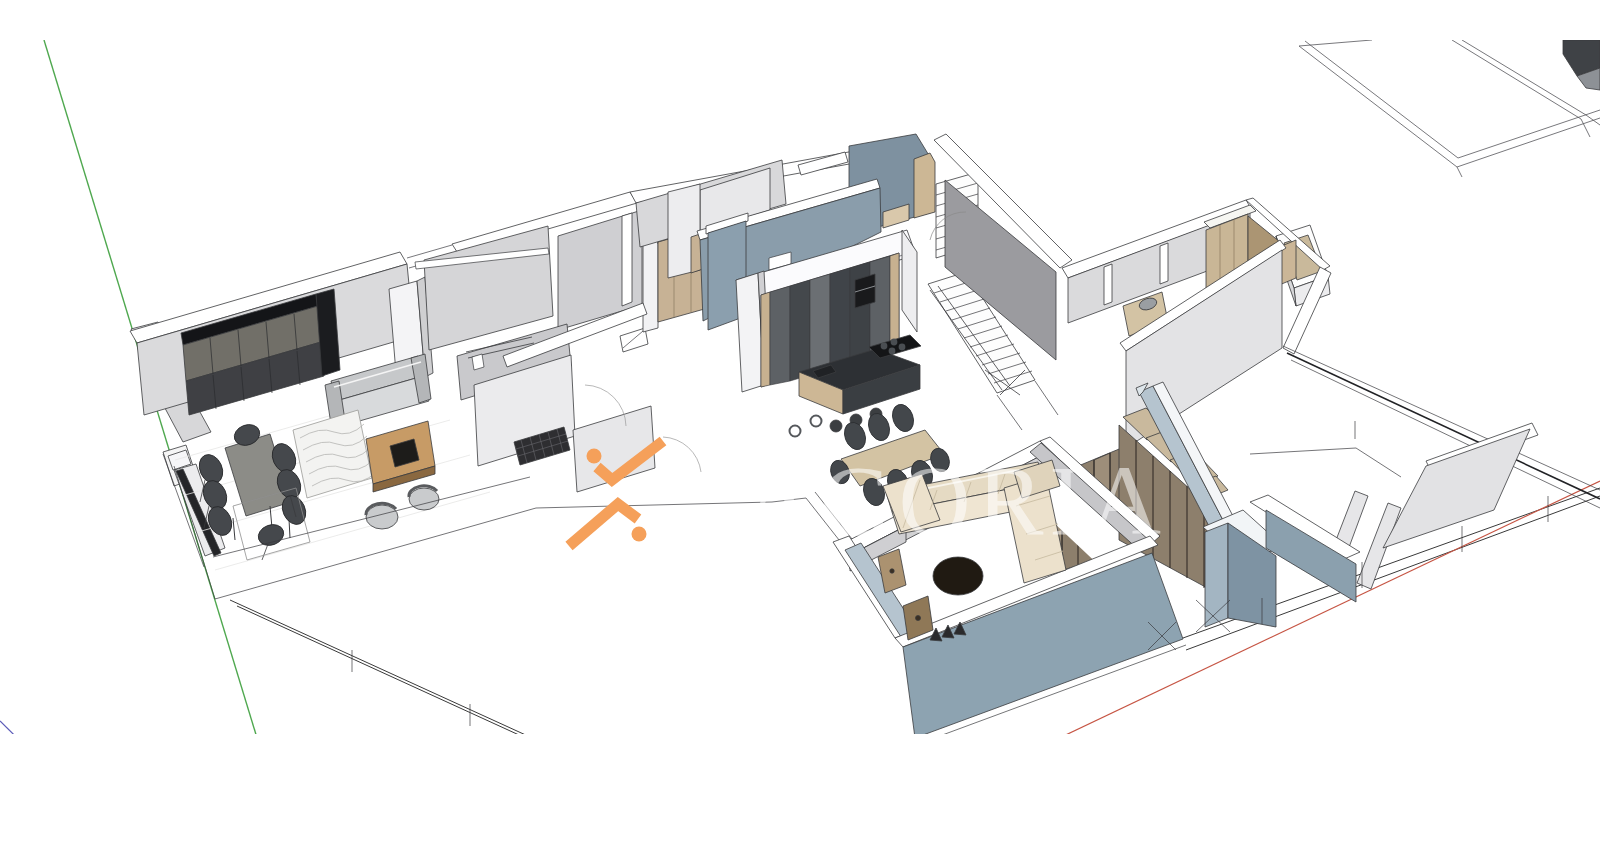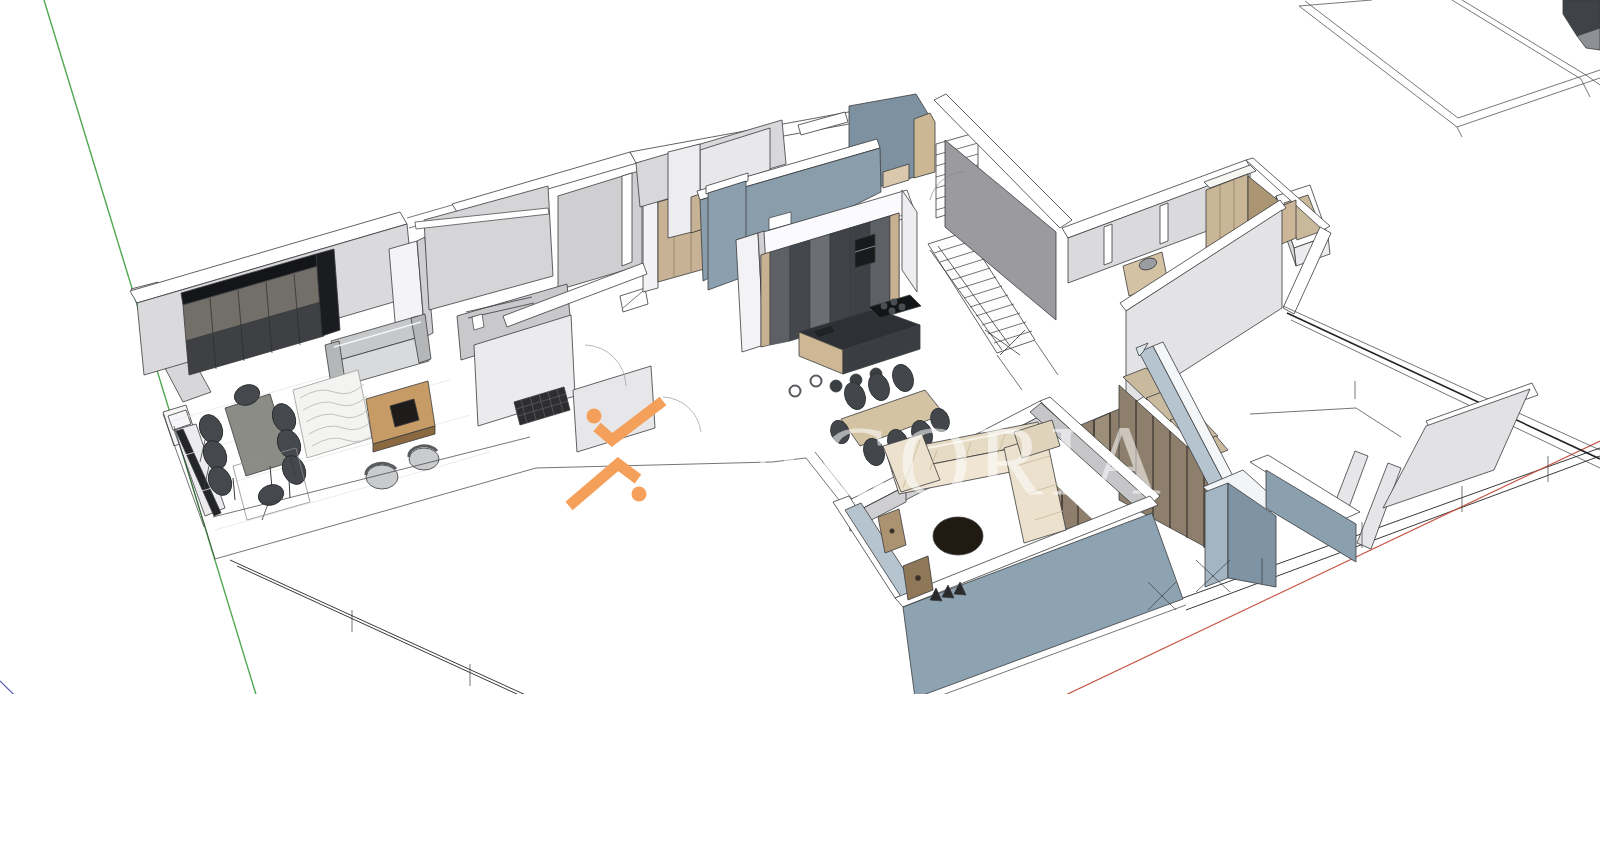--- a/index.html
+++ b/index.html
@@ -1,16 +1,16 @@
 <!DOCTYPE html>
 <html><head>
 <meta charset="utf-8">
 <style>
 html,body{margin:0;padding:0;background:#ffffff;}
-#scene{width:1600px;height:694px;position:relative;overflow:hidden;background:#ffffff;font-family:"Liberation Sans",sans-serif;}
+#scene{width:1600px;height:694px;position:relative;overflow:hidden;background:#ffffff;font-family:"Liberation Sans",sans-serif;margin-top:40px;}
 svg{position:absolute;top:0;left:0;}
 </style>
 </head>
 <body>
 <div id="scene">
 <svg width="1600" height="842" viewBox="0 0 1600 842">
 <defs></defs>
 
 <g id="plate" stroke="#3a3a3a" stroke-width="1" fill="none">
 <line x1="237" y1="566" x2="788" y2="818"></line>

